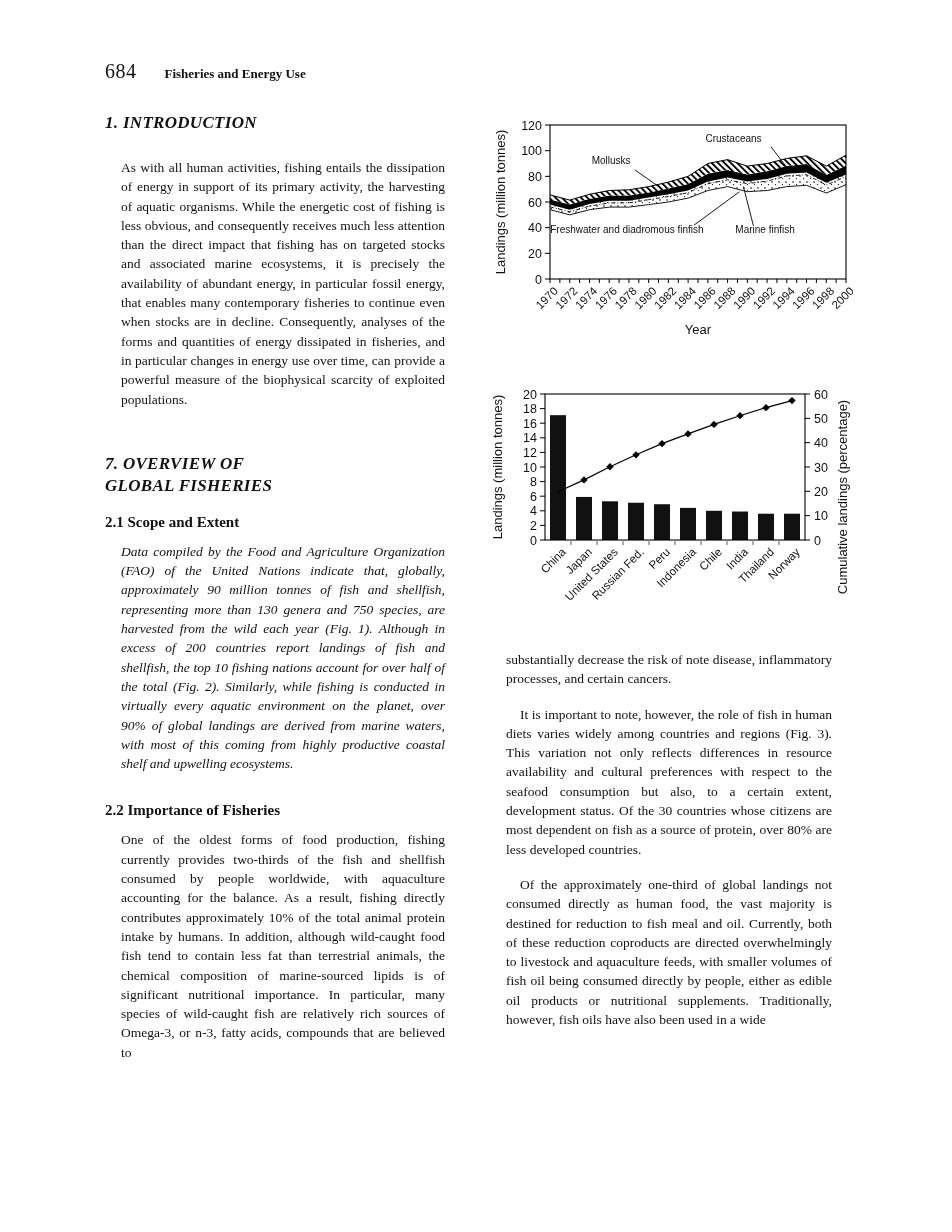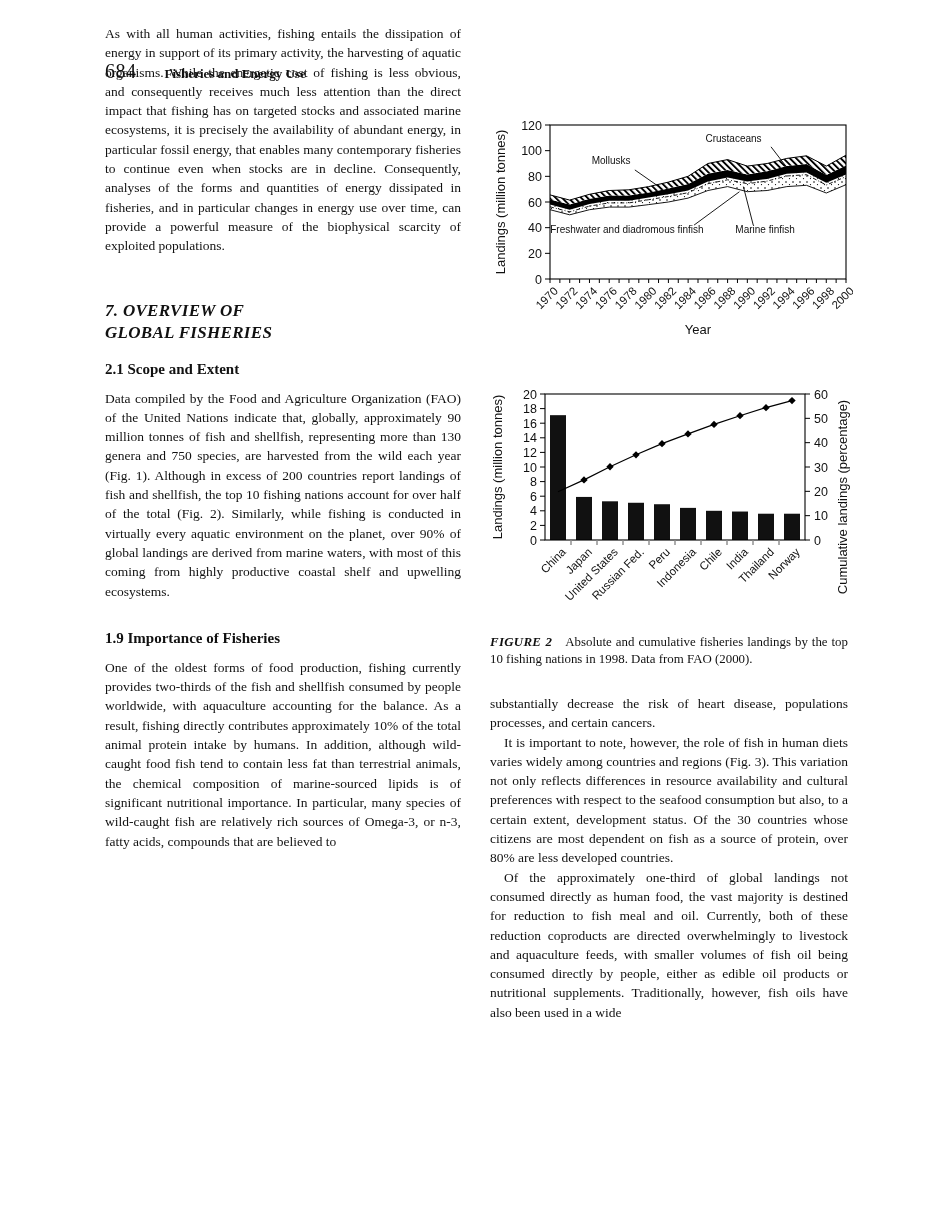--- a/index.html
+++ b/index.html
@@ -7,26 +7,26 @@
         font-family:"Liberation Serif",serif;color:#111;overflow:hidden;}
   .pg-header{position:absolute;left:105px;top:60px;width:500px;}
   .pg-num{font-size:20px;font-weight:normal;letter-spacing:.5px;}
   .pg-title{font-size:13px;font-weight:bold;margin-left:28px;}
   .col{position:absolute;top:0;}
   .col-left{left:105px;width:356px;}
   .col-right{left:490px;width:358px;}
   h1.sec{font-size:17px;font-style:italic;font-weight:bold;margin:0;line-height:22px;
          white-space:pre-line;letter-spacing:.3px;}
   h2.subsec{font-size:15px;font-weight:bold;margin:0;line-height:18px;}
-  p.body{font-size:13.5px;line-height:19.3px;text-align:justify;margin:0;}
+  p.body{font-size:13.5px;line-height:19.3px;text-align:justify;margin:16px;}
   #h-s1{margin-top:112px;}
   #p-s1{margin-top:24px;}
   #h-s2{margin-top:44px;}
   #h-s21{margin-top:16px;}
-  #p-s21{margin-top:11px;}
+  #p-s21{margin-top:11px;font-style:italic;}
   #h-s22{margin-top:28px;}
   #p-s22{margin-top:11px;}
   .indent{text-indent:14px;}
   svg.chart{display:block;}
   #fig1{margin-top:108px;}
   #fig2{margin-top:32px;}
   p.caption{font-size:12.9px;line-height:17px;text-align:justify;margin:6px 0 0 0;}
   #cap2{margin-top:10px;}
   .figlabel{font-weight:bold;font-style:italic;margin-right:13px;letter-spacing:.3px;}
   #rc-p0{margin-top:26px;}
@@ -35,26 +35,27 @@
 </head>
 <body>
 
 <div class="page">
 
   <div class="pg-header">
     <span class="pg-num">684</span><span class="pg-title">Fisheries and Energy Use</span>
   </div>
 
   <div class="col col-left">
+    <h1 class="sec" id="h-s1">1.  INTRODUCTION</h1>
     <p class="body" id="p-s1">As with all human activities, fishing entails the dissipation of energy in support of its primary activity, the harvesting of aquatic organisms. While the energetic cost of fishing is less obvious, and consequently receives much less attention than the direct impact that fishing has on targeted stocks and associated marine ecosystems, it is precisely the availability of abundant energy, in particular fossil energy, that enables many contemporary fisheries to continue even when stocks are in decline. Consequently, analyses of the forms and quantities of energy dissipated in fisheries, and in particular changes in energy use over time, can provide a powerful measure of the biophysical scarcity of exploited populations.</p>
     <h1 class="sec" id="h-s2">7.  OVERVIEW OF
 GLOBAL FISHERIES</h1>
     <h2 class="subsec" id="h-s21">2.1 Scope and Extent</h2>
     <p class="body" id="p-s21">Data compiled by the Food and Agriculture Organization (FAO) of the United Nations indicate that, globally, approximately 90 million tonnes of fish and shellfish, representing more than 130 genera and 750 species, are harvested from the wild each year (Fig. 1). Although in excess of 200 countries report landings of fish and shellfish, the top 10 fishing nations account for over half of the total (Fig. 2). Similarly, while fishing is conducted in virtually every aquatic environment on the planet, over 90% of global landings are derived from marine waters, with most of this coming from highly productive coastal shelf and upwelling ecosystems.</p>
-    <h2 class="subsec" id="h-s22">1.9 Importance of Fisheries</h2>
+    <h2 class="subsec" id="h-s22">2.2 Importance of Fisheries</h2>
     <p class="body" id="p-s22">One of the oldest forms of food production, fishing currently provides two-thirds of the fish and shellfish consumed by people worldwide, with aquaculture accounting for the balance. As a result, fishing directly contributes approximately 10% of the total animal protein intake by humans. In addition, although wild-caught food fish tend to contain less fat than terrestrial animals, the chemical composition of marine-sourced lipids is of significant nutritional importance. In particular, many species of wild-caught fish are relatively rich sources of Omega-3, or n-3, fatty acids, compounds that are believed to</p>
   </div>
 
   <div class="col col-right">
     <svg class="chart" id="fig1" viewBox="0 0 363 232" width="363" height="232">
         <defs>
           <pattern id="dots" width="7" height="6" patternUnits="userSpaceOnUse">
             <circle cx="2" cy="2" r="0.8" fill="#000"></circle>
             <circle cx="5.5" cy="4.6" r="0.6" fill="#000"></circle>
           </pattern>
@@ -226,21 +227,18 @@
         <rect x="143.4" y="80.23333333333333" width="5.2" height="5.2" transform="rotate(45 146 82.83333333333333)" fill="#000"></rect>
         <rect x="169.4" y="69.04" width="5.2" height="5.2" transform="rotate(45 172 71.64)" fill="#000"></rect>
         <rect x="195.4" y="59.306666666666665" width="5.2" height="5.2" transform="rotate(45 198 61.906666666666666)" fill="#000"></rect>
         <rect x="221.4" y="49.81666666666667" width="5.2" height="5.2" transform="rotate(45 224 52.41666666666667)" fill="#000"></rect>
         <rect x="247.4" y="41.056666666666665" width="5.2" height="5.2" transform="rotate(45 250 43.656666666666666)" fill="#000"></rect>
         <rect x="273.4" y="33.026666666666664" width="5.2" height="5.2" transform="rotate(45 276 35.626666666666665)" fill="#000"></rect>
         <rect x="299.4" y="25.96999999999999" width="5.2" height="5.2" transform="rotate(45 302 28.569999999999993)" fill="#000"></rect>
         <text transform="translate(12,95) rotate(-90)" text-anchor="middle" font-size="13">Landings (million tonnes)</text>
         <text transform="translate(357,125) rotate(-90)" text-anchor="middle" font-size="13">Cumulative landings (percentage)</text>
       </svg>
-    <p class="caption" id="cap2">
-      <span class="figlabel">FIGURE 2</span><span>Absolute and cumulative fisheries landings by the top 10 fishing nations in 1998. Data from FAO (2000).</span>
-    </p>
-    <p class="body" id="rc-p0">substantially decrease the risk of heart disease, populations processes, and certain cancers.</p>
+    <p class="body" id="rc-p0">substantially decrease the risk of note disease, inflammatory processes, and certain cancers.</p>
     <p class="body indent">It is important to note, however, the role of fish in human diets varies widely among countries and regions (Fig. 3). This variation not only reflects differences in resource availability and cultural preferences with respect to the seafood consumption but also, to a certain extent, development status. Of the 30 countries whose citizens are most dependent on fish as a source of protein, over 80% are less developed countries.</p>
     <p class="body indent">Of the approximately one-third of global landings not consumed directly as human food, the vast majority is destined for reduction to fish meal and oil. Currently, both of these reduction coproducts are directed overwhelmingly to livestock and aquaculture feeds, with smaller volumes of fish oil being consumed directly by people, either as edible oil products or nutritional supplements. Traditionally, however, fish oils have also been used in a wide</p>
   </div>
 
 </div>
 
 </body></html>

